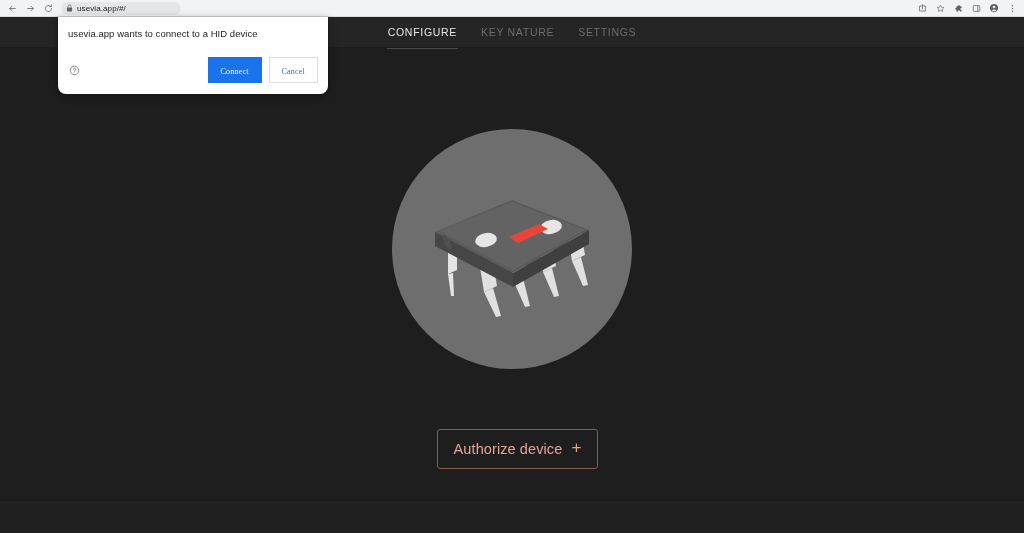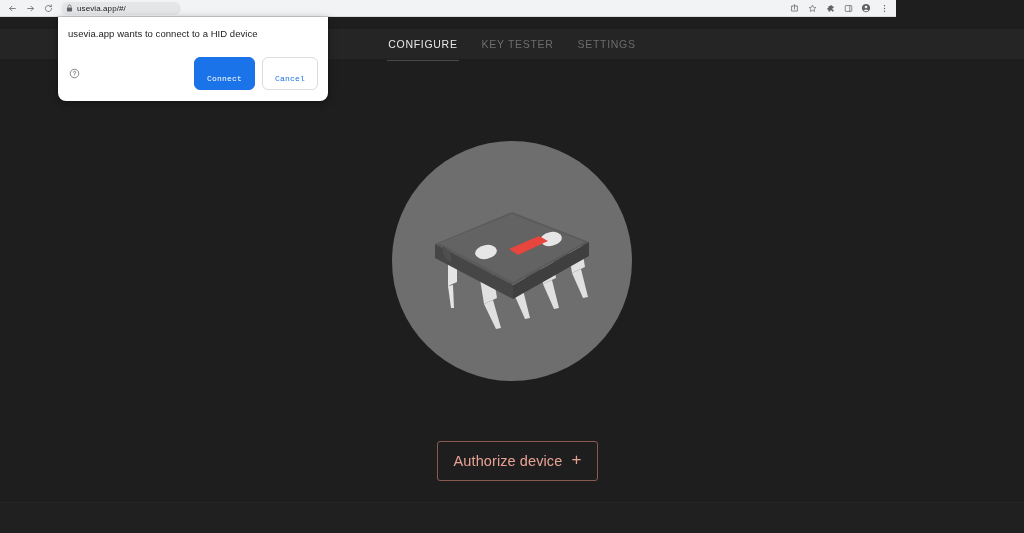--- a/index.html
+++ b/index.html
@@ -10,21 +10,21 @@
     height: 533px;
     overflow: hidden;
     font-family: "Liberation Sans", sans-serif;
     background: #1e1e1e;
   }
 
   
   .browser-toolbar {
     position: absolute;
     top: 0; left: 0;
-    width: 896px; height: 17px;
+    width: 1024px; height: 17px;
     background: #f1f3f4;
     border-bottom: 1px solid #dcdcdc;
     display: flex;
     align-items: center;
     z-index: 40;
   }
   .nav-btns {
     display: flex;
     align-items: center;
     gap: 0px;
@@ -90,21 +90,20 @@
   }
 
   .appbar {
     position: relative;
     height: 30px;
     background: #252525;
     display: flex;
     align-items: center;
     justify-content: center;
     gap: 22px;
-    margin-top: 12px;
   }
   .nav-item {
     font-size: 10.5px;
     letter-spacing: 0.7px;
     color: #6d6d6d;
     font-weight: 400;
     padding: 4px 1px 5px 1px;
     cursor: pointer;
     position: relative;
     white-space: nowrap;
@@ -221,25 +220,25 @@
     color: #5f6368;
     cursor: pointer;
     display: flex; align-items: center; justify-content: center;
   }
   .btn-group {
     margin-left: auto;
     display: flex;
     gap: 7px;
   }
   .btn {
-    font-family: Liberation Mono, monospace;
+    font-family: Liberation Serif, serif;
     font-size: 8px;
     letter-spacing: 0.2px;
-    padding: 17px 12px 6px 12px;
-    border-radius: 6px;
+    padding: 10px 12px 6px 12px;
+    border-radius: 0;
     cursor: pointer;
     line-height: 1;
   }
   .btn-primary {
     background: #1a73e8;
     color: #ffffff;
     border: 1px solid #1a73e8;
   }
   .btn-secondary {
     background: #ffffff;
@@ -317,21 +316,21 @@
         <circle cx="8" cy="12.8" r="1.22"></circle>
       </svg>
     </div>
   </div>
 </div>
 
 <div class="page">
 
   <div class="appbar">
     <div class="nav-item active">CONFIGURE</div>
-    <div class="nav-item">KEY TESTER</div>
+    <div class="nav-item">KEY NATURE</div>
     <div class="nav-item">SETTINGS</div>
   </div>
 
   <div class="content">
 
     <div class="device-badge">
       <svg width="190" height="150" viewBox="0 0 190 150">
 
         <g fill="#e4e4e4">
           <path d="M31 72 L40 70 L40 96 L31 100 Z"></path>

